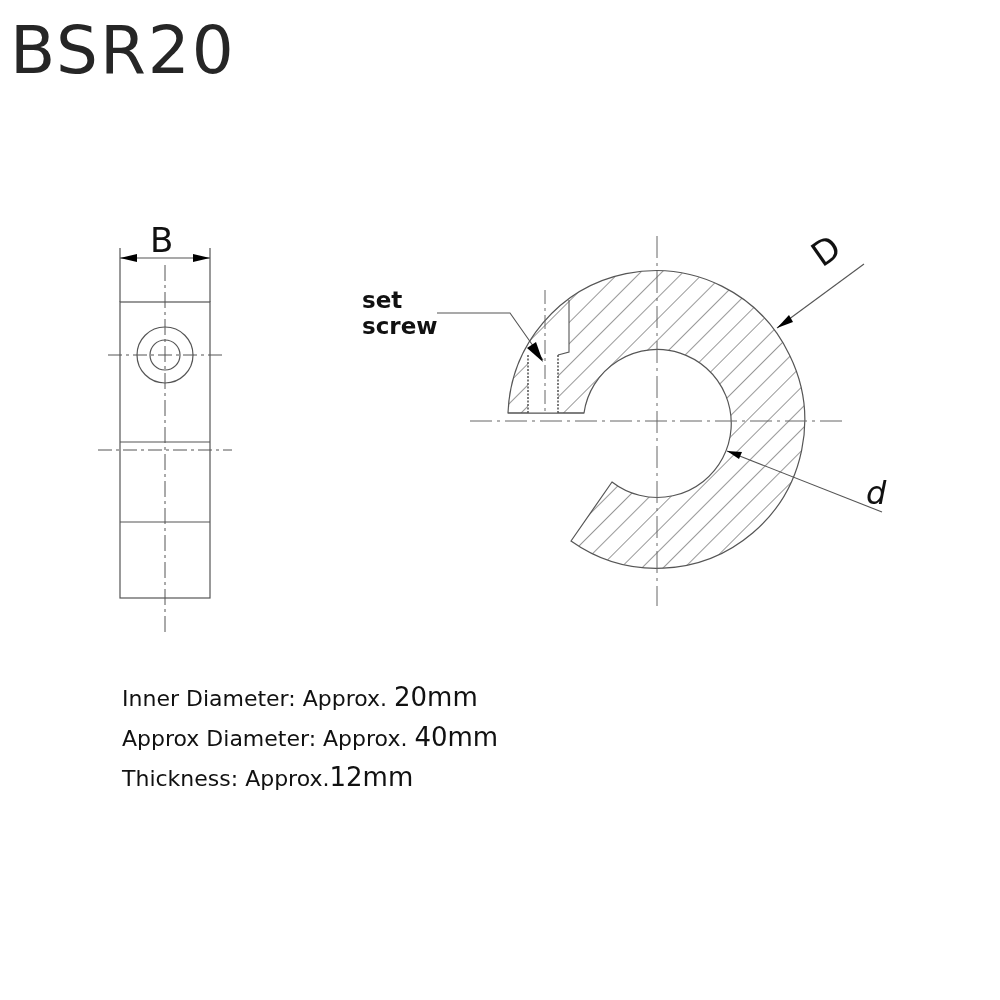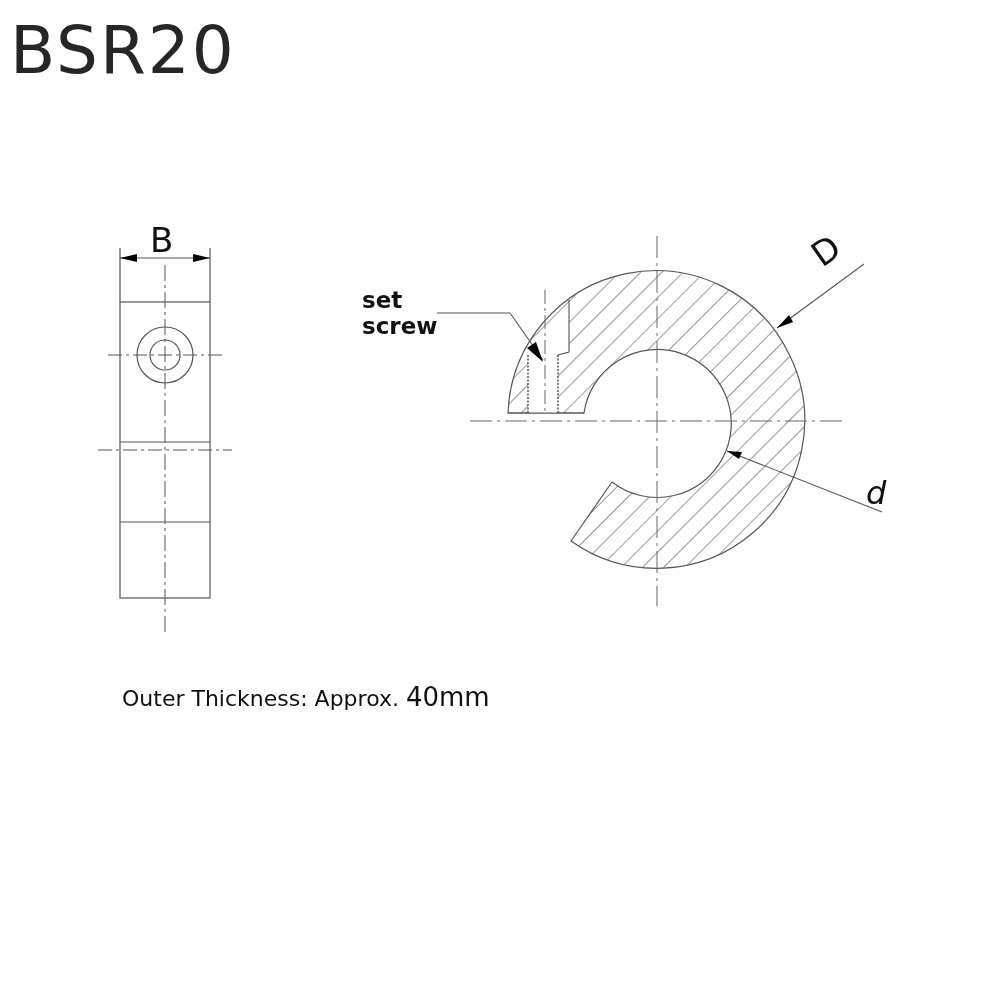--- a/index.html
+++ b/index.html
@@ -77,16 +77,23 @@
     <path d="M727,451 L742,452 L739,459 Z" fill="#000"></path>
   </g>
   <text x="362" y="308" font-size="23" font-weight="bold" class="label-text">set</text>
   <text x="362" y="334" font-size="23" font-weight="bold" class="label-text">screw</text>
   <text x="0" y="0" font-size="34" class="label-text" transform="translate(822,268) rotate(-35)">D</text>
   <text x="866" y="504" font-size="32" font-style="italic" class="label-text">d</text>
 </svg>
 
 <div class="specs">
   <div class="spec-line">
-    <span>Outer Thickness: Approx.</span>
+    <span>Inner Diameter: Approx.</span>
+    <span class="spec-value">20mm</span>
+  </div>
+  <div class="spec-line">
+    <span>Approx Diameter: Approx.</span>
     <span class="spec-value">40mm</span>
+  </div>
+  <div class="spec-line">
+    <span>Thickness: Approx.</span><span class="spec-value">12mm</span>
   </div>
 </div>
 
 </body></html>

